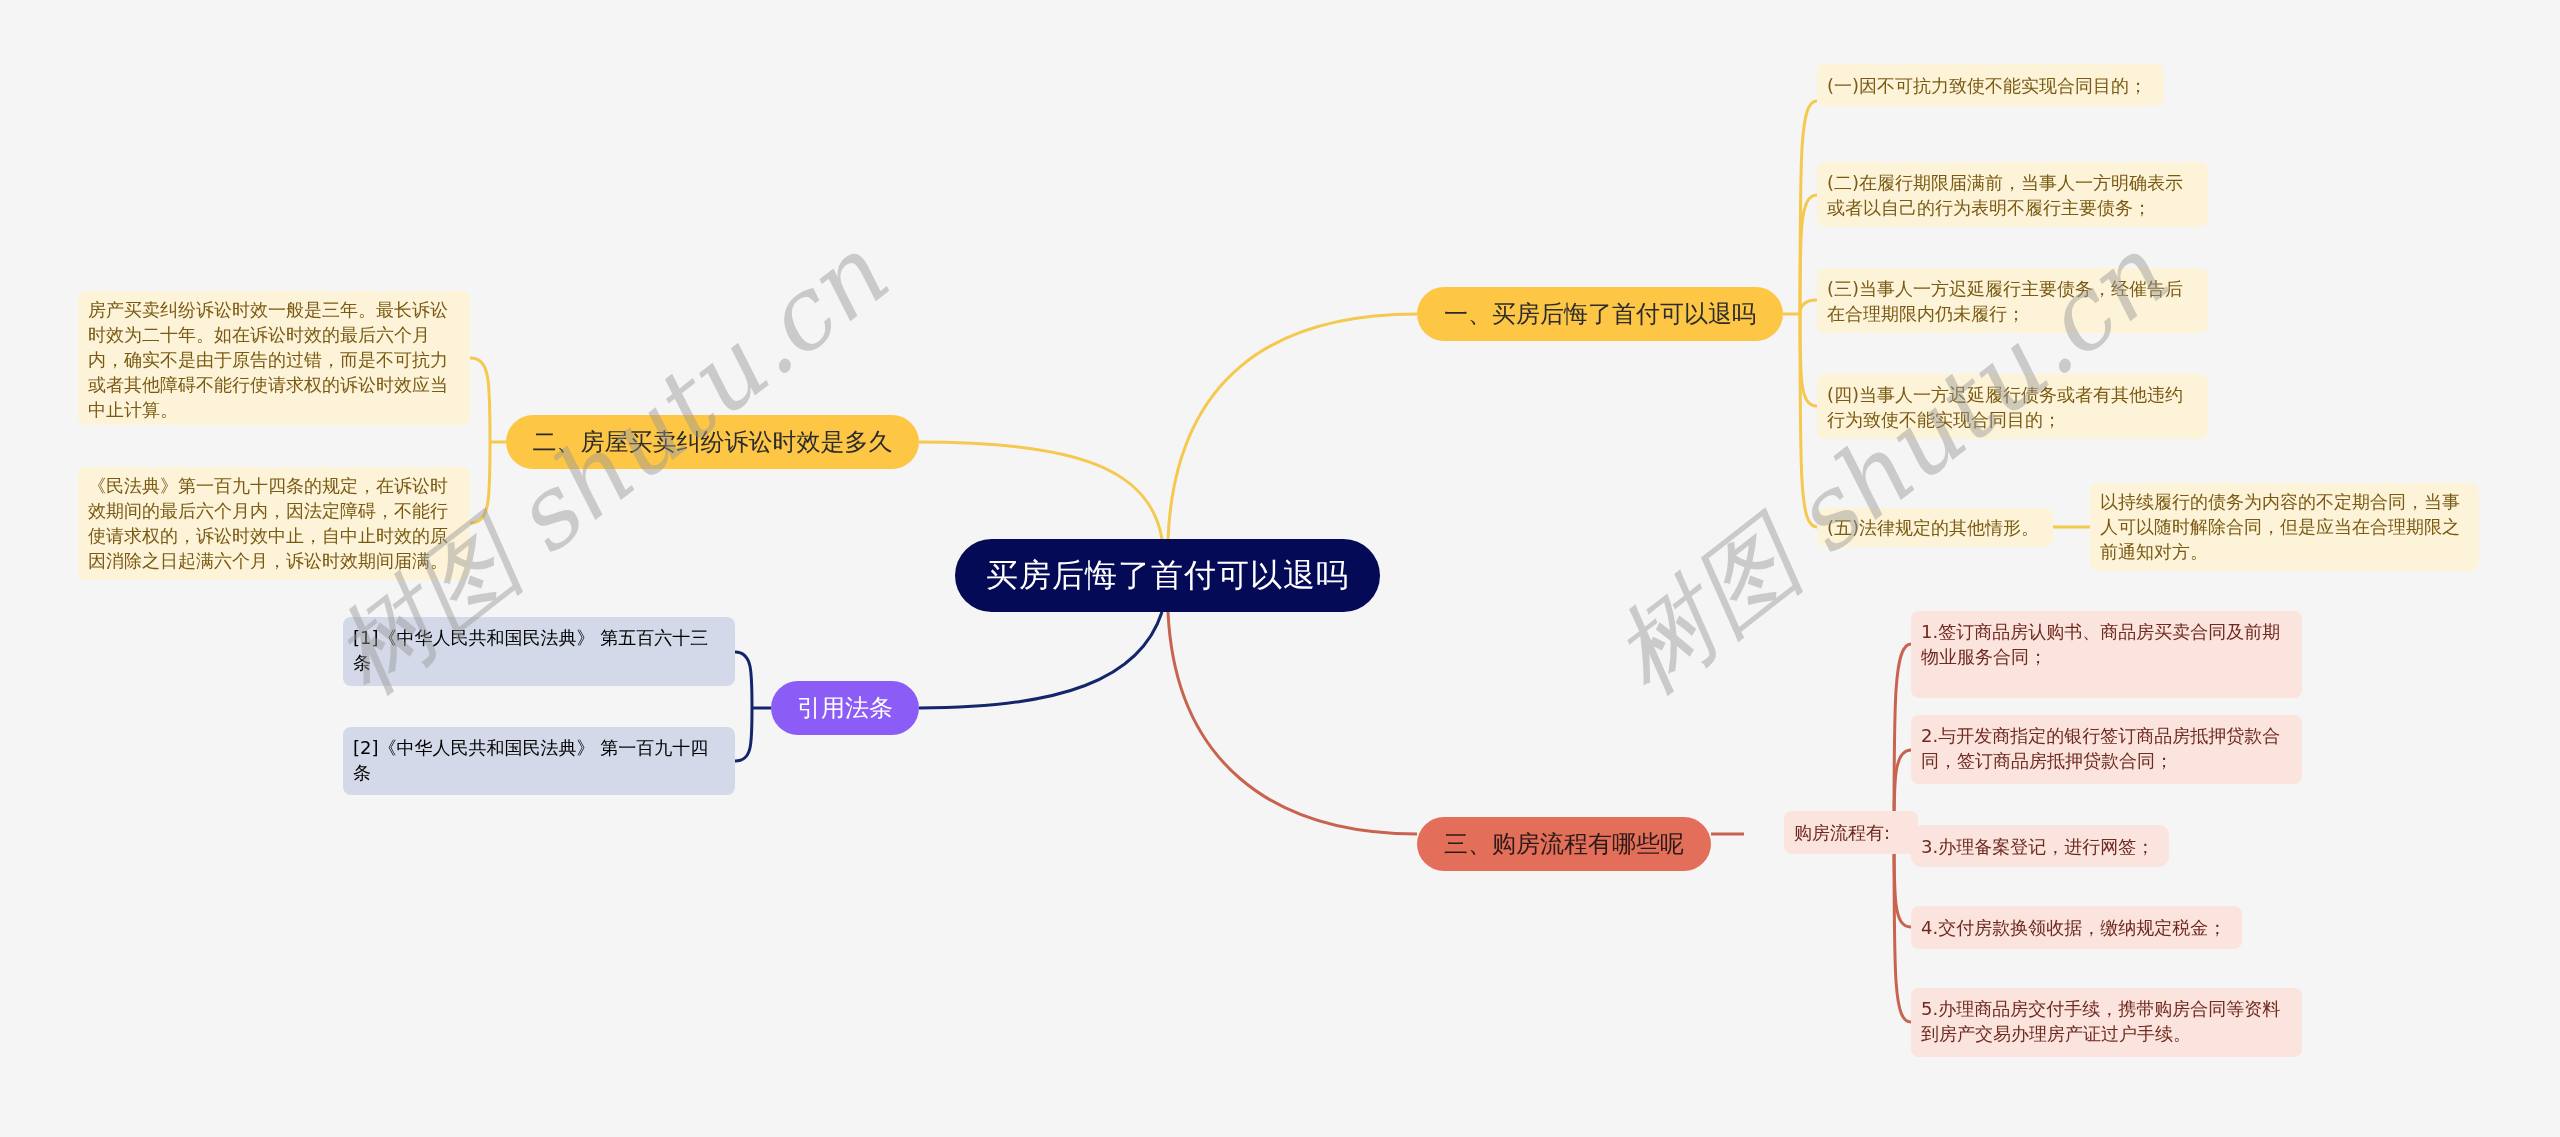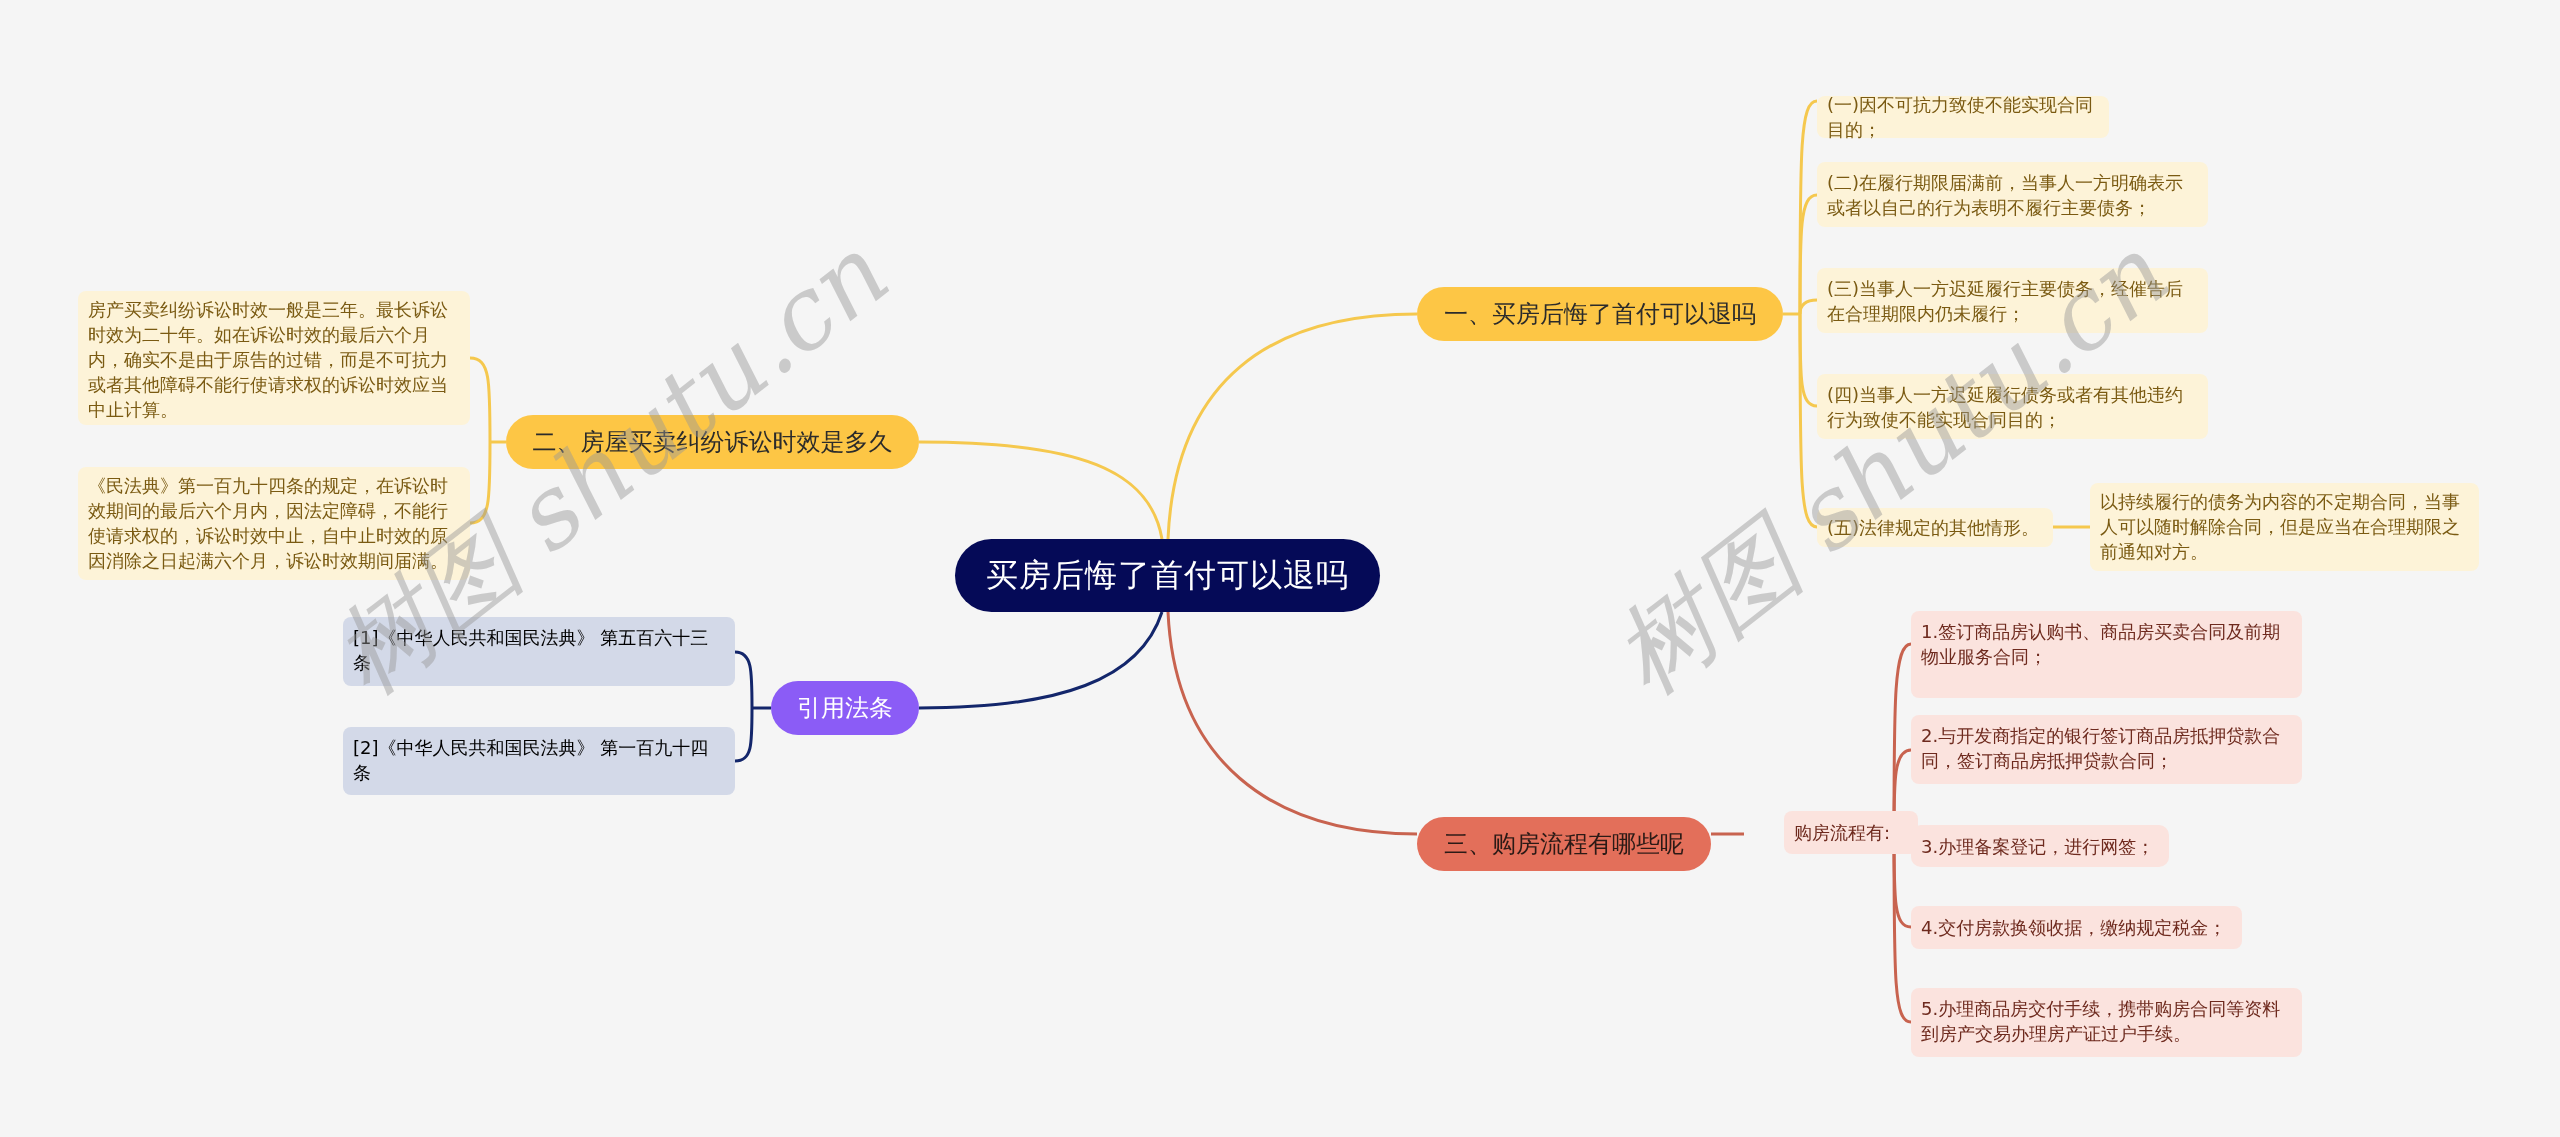--- a/index.html
+++ b/index.html
@@ -75,21 +75,21 @@
   <path d="M1894 834 C1894 980, 1894 1022, 1911 1022" stroke="#c8634f" stroke-width="3" fill="none"></path>
 </svg>
 
 <div class="node root" style="left:955px; top:539px; width:425px; height:73px;">
   <span>买房后悔了首付可以退吗</span>
 </div>
 
 <div class="node main yellow" style="left:1417px; top:287px; width:366px; height:54px;">
   <span>一、买房后悔了首付可以退吗</span>
 </div>
-<div class="node leaf yellow small" style="left:1817px; top:96px; width:292px; height:42px;">
+<div class="node leaf yellow small" style="left:1817px; top:64px; width:347px; height:42px;">
   <span>(一)因不可抗力致使不能实现合同目的；</span>
 </div>
 <div class="node leaf yellow" style="left:1817px; top:162px; width:391px; height:65px;">
   <span>(二)在履行期限届满前，当事人一方明确表示或者以自己的行为表明不履行主要债务；</span>
 </div>
 <div class="node leaf yellow" style="left:1817px; top:268px; width:391px; height:65px;">
   <span>(三)当事人一方迟延履行主要债务，经催告后在合理期限内仍未履行；</span>
 </div>
 <div class="node leaf yellow" style="left:1817px; top:374px; width:391px; height:65px;">
   <span>(四)当事人一方迟延履行债务或者有其他违约行为致使不能实现合同目的；</span>

